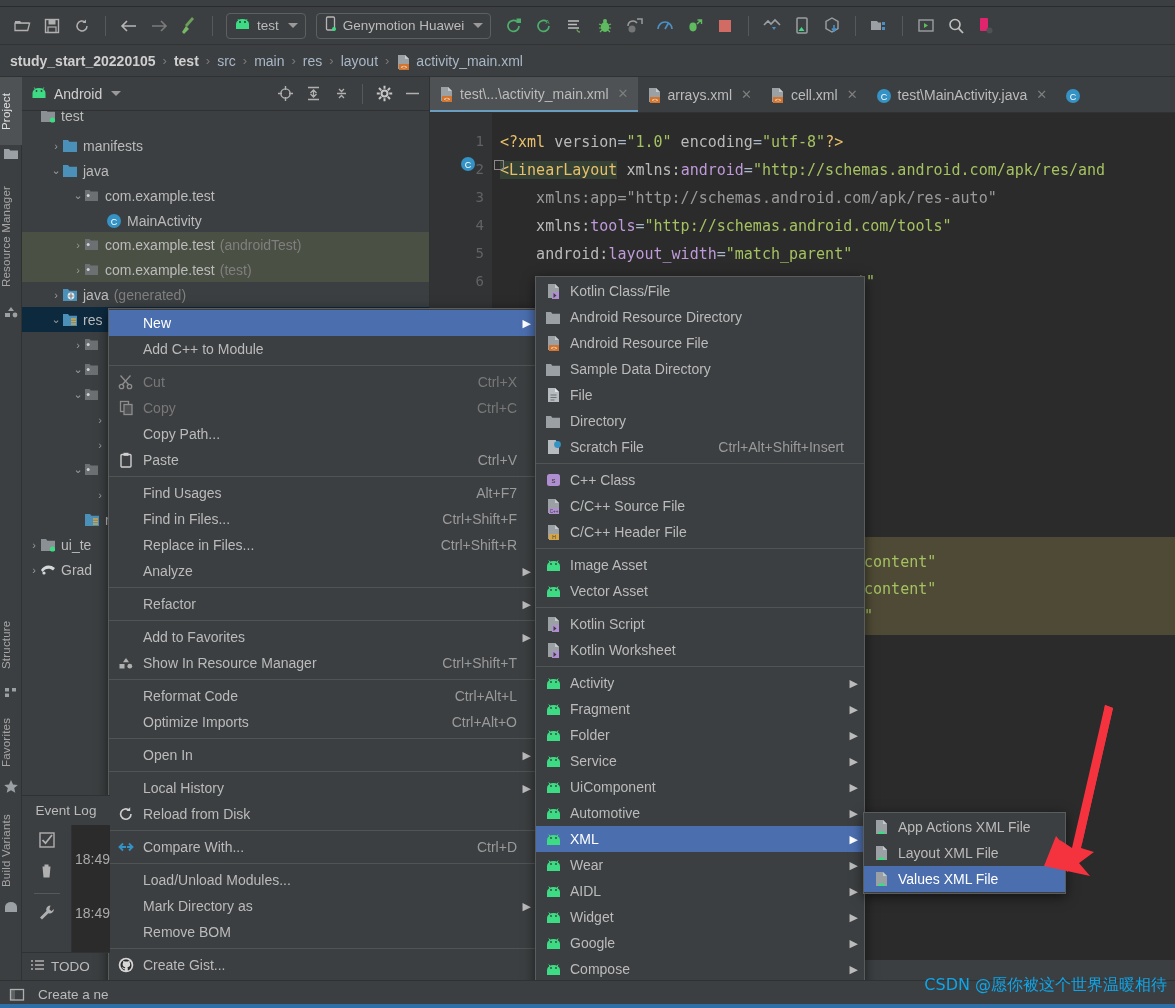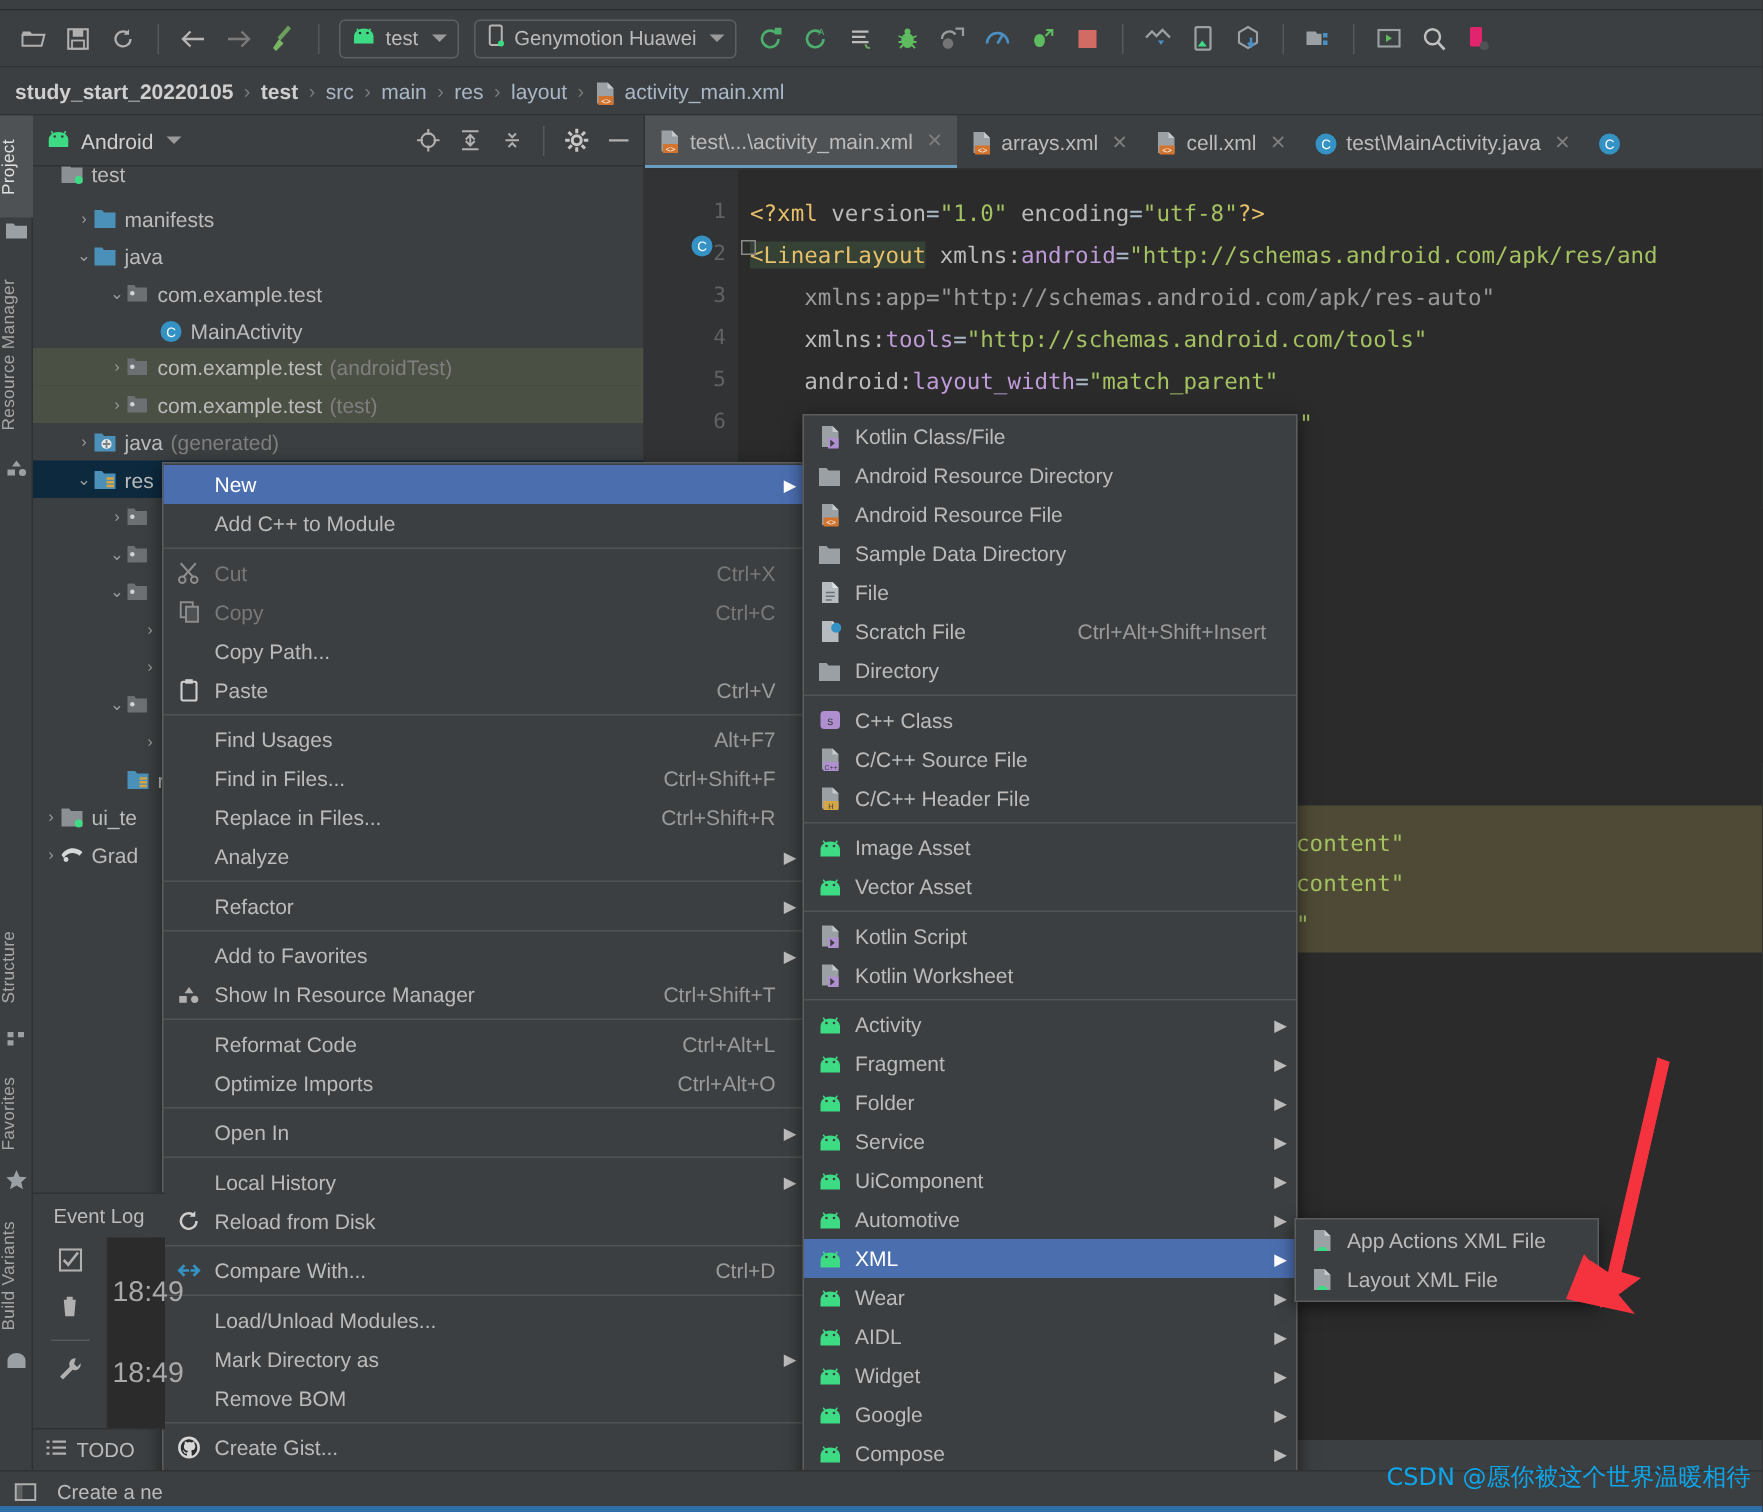--- a/index.html
+++ b/index.html
@@ -115,21 +115,21 @@
     background:#3c3f41; display:flex; align-items:center; justify-content:center;
     font-size:13.5px; color:#bbb; border-top:1px solid #2f3133;
   }
   #log-toolcol{
     position:absolute; left:22px; top:825px; width:50px; height:127px;
     background:#3c3f41; border-right:1px solid #2f3133;
     display:flex; flex-direction:column; align-items:center; padding-top:6px; gap:10px;
   }
   #log-body{
     position:absolute; left:72px; top:825px; width:38px; height:127px; background:#2b2b2b;
-    color:#a9a9a9; font-size:19px;
+    color:#a9a9a9; font-size:14px;
   }
   #log-body .ts{ position:absolute; left:3px; }
   #status-todo{
     position:absolute; left:22px; top:952px; width:88px; height:28px;
     display:flex; align-items:center; gap:6px; padding-left:8px; font-size:13.5px; color:#bbb;
     border-top:1px solid #2f3133;
     text-align:center;
   }
   #statusbar{
     position:absolute; left:0; top:980px; width:1175px; height:28px;
@@ -889,37 +889,37 @@
           <path d="M2 1h7l4 4v10H2z" fill="#b5bbbe"></path>
           <path d="M9 1v4h4z" fill="#dfe3e5"></path>
           <path d="M4.5 8h6M4.5 10.5h6M4.5 13h4" stroke="#6b7073" stroke-width="1"></path>
         </svg>
       </span>
       <span class="lbl">File</span>
       <span class="sub"></span>
     </div>
     <div class="mrow">
       <span class="mi-ic">
+        <svg width="16" height="15" viewBox="0 0 16 15">
+          <path d="M1 2h5l1.4 1.7H15V14H1z" fill="#9aa0a3"></path>
+        </svg>
+      </span>
+      <span class="lbl">Directory</span>
+      <span class="sub"></span>
+    </div>
+    <div class="mrow">
+      <span class="mi-ic">
         <svg width="15" height="17" viewBox="0 0 15 17">
           <path d="M2 1h7l4 4v10H2z" fill="#b5bbbe"></path>
           <path d="M9 1v4h4z" fill="#dfe3e5"></path>
           <circle cx="11.5" cy="5.5" r="3.4" fill="#3592c4"></circle>
         </svg>
       </span>
       <span class="lbl">Scratch File</span>
       <span class="acc">Ctrl+Alt+Shift+Insert</span>
-      <span class="sub"></span>
-    </div>
-    <div class="mrow">
-      <span class="mi-ic">
-        <svg width="16" height="15" viewBox="0 0 16 15">
-          <path d="M1 2h5l1.4 1.7H15V14H1z" fill="#9aa0a3"></path>
-        </svg>
-      </span>
-      <span class="lbl">Directory</span>
       <span class="sub"></span>
     </div>
     <div class="msep"></div>
     <div class="mrow">
       <span class="mi-ic">
         <svg width="15" height="16" viewBox="0 0 15 16">
           <rect x="1" y="2" width="13" height="12" rx="2.5" fill="#b08fd0"></rect>
           <text x="7.5" y="11" font-size="8" fill="#3c3f41" text-anchor="middle" font-family="Liberation Sans">s</text>
         </svg>
       </span>
@@ -1173,20 +1173,31 @@
     </div>
     <div class="mrow">
       <span class="mi-ic">
         <svg width="15" height="17" viewBox="0 0 15 17">
           <path d="M2 1h7l4 4v10H2z" fill="#9aa0a3"></path>
           <path d="M9 1v4h4z" fill="#c4c9cc"></path>
           <path d="M4 15a3.5 2.8 0 0 1 7 0z" fill="#3ddc84"></path>
         </svg>
       </span>
       <span class="lbl">Layout XML File</span>
+      <span class="sub"></span>
+    </div>
+    <div class="mrow hl">
+      <span class="mi-ic">
+        <svg width="15" height="17" viewBox="0 0 15 17">
+          <path d="M2 1h7l4 4v10H2z" fill="#9aa0a3"></path>
+          <path d="M9 1v4h4z" fill="#c4c9cc"></path>
+          <path d="M4 15a3.5 2.8 0 0 1 7 0z" fill="#3ddc84"></path>
+        </svg>
+      </span>
+      <span class="lbl">Values XML File</span>
       <span class="sub"></span>
     </div>
   </div>
 
 <div id="arrow-annot">
   <svg width="160" height="190" viewBox="0 0 160 190">
     <path d="M85 5 L52 148 L40 140 L47 172 L74 152 L61 148 L93 8 Z" fill="#f5333f"></path>
     <path d="M85 5 L61 148 L93 8 Z" fill="#f5333f"></path>
     <polygon points="36,136 70,176 24,166" fill="#f5333f"></polygon>
   </svg>

